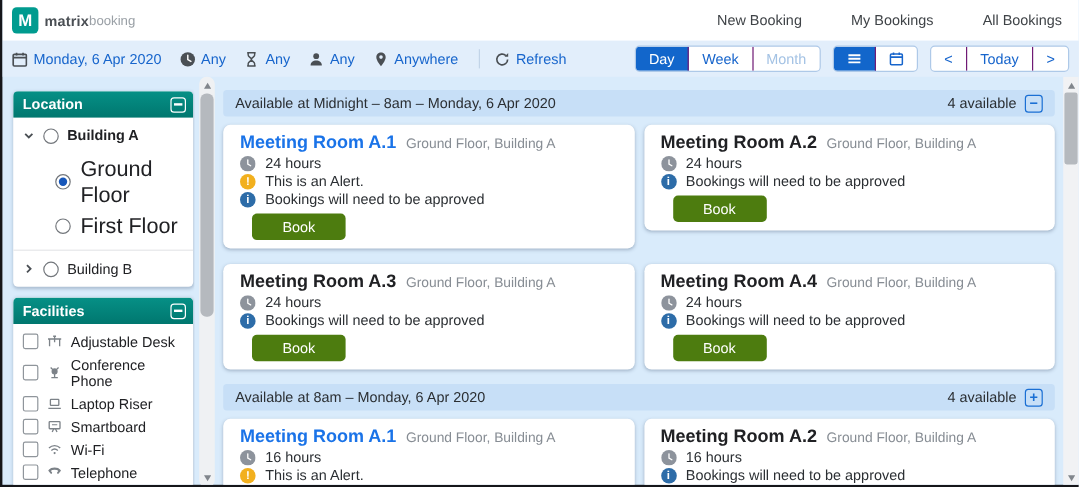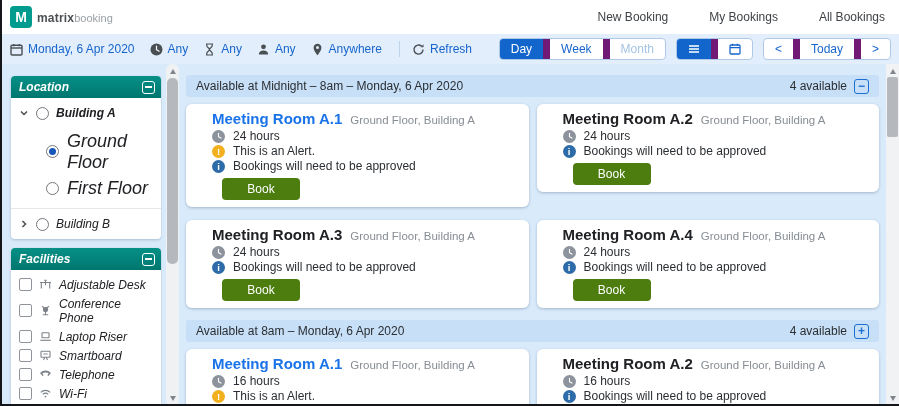--- a/index.html
+++ b/index.html
@@ -20,29 +20,29 @@
   .topnav { display:flex; gap:41px; }
   .topnav span { font-size:12px; color:#3f4347; cursor:pointer; }
 
   
   .filterbar { height:30px; background:#e2eefb; display:flex; align-items:center; padding:0 8px; }
   .fitem { display:flex; align-items:center; gap:5px; margin-right:15px; color:#1765cc; font-size:12px; cursor:pointer; white-space:nowrap; }
   .fitem svg { flex:none; }
   .fdivider { width:1px; height:16px; background:#c2d4e8; margin:0 12px 0 2px; }
   .fright { margin-left:auto; display:flex; align-items:center; gap:10px; }
   .seg { display:flex; background:#fff; border:1px solid #aec9e8; border-radius:4px; overflow:hidden; height:22px; }
-  .seg > div { padding:3px 11px; font-size:12px; color:#1765cc; cursor:pointer; display:flex; align-items:center; border-right:7px solid #701a75; }
+  .seg > div { padding:3px 11px; font-size:12px; color:#1765cc; cursor:pointer; display:flex; align-items:center; border-right:1px solid #701a75; }
   .seg > div:last-child { border-right:none; }
   .seg .active { background:#1266cb; color:#fff; }
   .seg .disabled { color:#a3c2e4; }
 
   
   .content { display:flex; height:342px; }
   .sidebar { width:160px; padding:12px 0 0 9px; flex:none; overflow:hidden; }
-  .panel { width:150px; background:#fff; border-radius:4px; box-shadow:0 1px 3px rgba(60,80,110,.3); margin-bottom:9px; overflow:hidden;font-style:italic; }
+  .panel { width:150px; background:#fff; border-radius:4px; box-shadow:0 1px 3px rgba(60,80,110,.3); margin-bottom:9px; overflow:hidden; }
   .panel-head { background:linear-gradient(#069086,#00776f); color:#fff; font-size:12px; font-weight:bold;
                 padding:4px 6px 4px 8px; display:flex; align-items:center; justify-content:space-between; }
   .wtoggle { width:13px; height:13px; border:1.5px solid #fff; border-radius:3px; display:grid; place-items:center; cursor:pointer; flex:none; }
   .wtoggle::after { content:""; width:7px; height:1.5px; background:#fff; }
 
   .loc-row { display:flex; align-items:center; gap:7px; padding:8px 8px; cursor:pointer; }
   .loc-row .blabel { font-size:12px; font-weight:bold; color:#202124; }
   .radio { width:13px; height:13px; border:1.5px solid #73777c; border-radius:50%; background:#fff; flex:none; display:grid; place-items:center; cursor:pointer; }
   .radio.checked::after { content:""; width:7px; height:7px; border-radius:50%; background:#1757ba; }
   .floors { padding:0 0 7px 35px; }
@@ -64,21 +64,21 @@
 
   
   .main { flex:1; padding:11px 7px 0 7px; overflow:hidden; }
   .band { background:#c7dff7; border-radius:3px; height:22px; display:flex; align-items:center; justify-content:space-between;
           padding:0 10px; font-size:12px; color:#2b2f33; margin-bottom:7px; }
   .band.second { margin-top:12px; }
   .band-right { display:flex; align-items:center; gap:7px; }
   .avail-toggle { width:15px; height:15px; border:1.5px solid #1a6fd4; border-radius:3px; color:#1a6fd4;
                   display:grid; place-items:center; font-size:12px; font-weight:bold; line-height:1; cursor:pointer; background:transparent; }
   .cards { display:grid; grid-template-columns:1fr 1fr; gap:13px 8px; align-items:start; }
-  .card { background:#fff; border-radius:6px; box-shadow:0 1px 3px rgba(60,80,110,.35); padding:6px 26px 7px; }
+  .card { background:#fff; border-radius:6px; box-shadow:0 1px 3px rgba(60,80,110,.35); padding:6px 14px 7px; }
   .title-row { display:flex; align-items:baseline; gap:8px; margin-bottom:1px; }
   .room-name { font-size:15px; font-weight:bold; color:#202124; cursor:pointer; line-height:18px; white-space:nowrap; }
   .room-name.blue { color:#1a73e8; }
   .room-loc { font-size:11.5px; color:#878d94; white-space:nowrap; }
   .detail { display:flex; align-items:center; gap:8px; padding:1px 0; font-size:12px; color:#2b2f33; line-height:13px; }
   .d-icon { width:13px; height:13px; border-radius:50%; color:#fff; font-size:9.5px; font-weight:bold;
             display:grid; place-items:center; flex:none; line-height:1; }
   .d-alert { background:#f2b01e; }
   .d-info  { background:#2d6ca8; }
   .book-btn { display:block; margin:4px 0 0 10px; width:78px; height:22px; background:#4d7c0f; color:#fff;
@@ -278,37 +278,37 @@
                   <rect x="2" y="2.3" width="9" height="6" rx="0.6"></rect>
                   <path d="M4.5 11l1.3-2.7M8.5 11L7.2 8.3"></path>
                   <path d="M4.3 5h4.4" stroke-width="0.9"></path>
                 </svg>
             </span>
             <span>Smartboard</span>
           </div>
           <div class="fac-row">
             <span class="checkbox"></span>
             <span class="fac-ic">
-              <svg width="13" height="13" viewBox="0 0 13 13" fill="none">
-                  <path d="M2.5 5C4 3 9 3 10.5 5" stroke="#7c8288" stroke-width="2" stroke-linecap="round"></path>
-                  <path d="M2.2 5.2l1.5 1.9M10.8 5.2L9.3 7.1" stroke="#7c8288" stroke-width="1.5" stroke-linecap="round"></path>
-                </svg>
-            </span>
-            <span>Telephone</span>
-          </div>
-          <div class="fac-row">
-            <span class="checkbox"></span>
-            <span class="fac-ic">
               <svg width="13" height="13" viewBox="0 0 13 13" fill="none" stroke="#7c8288" stroke-width="1.1">
                   <path d="M1.8 5.3c2.7-2.6 6.7-2.6 9.4 0"></path>
                   <path d="M3.8 7.4c1.6-1.5 3.8-1.5 5.4 0"></path>
                   <circle cx="6.5" cy="9.6" r="0.9" fill="#7c8288" stroke="none"></circle>
                 </svg>
             </span>
             <span>Wi-Fi</span>
+          </div>
+          <div class="fac-row">
+            <span class="checkbox"></span>
+            <span class="fac-ic">
+              <svg width="13" height="13" viewBox="0 0 13 13" fill="none">
+                  <path d="M2.5 5C4 3 9 3 10.5 5" stroke="#7c8288" stroke-width="2" stroke-linecap="round"></path>
+                  <path d="M2.2 5.2l1.5 1.9M10.8 5.2L9.3 7.1" stroke="#7c8288" stroke-width="1.5" stroke-linecap="round"></path>
+                </svg>
+            </span>
+            <span>Telephone</span>
           </div>
         </div>
       </div>
 
       <div class="panel">
         <div class="panel-head">
           <span>Layouts</span>
           <span class="wtoggle"></span>
         </div>
 

